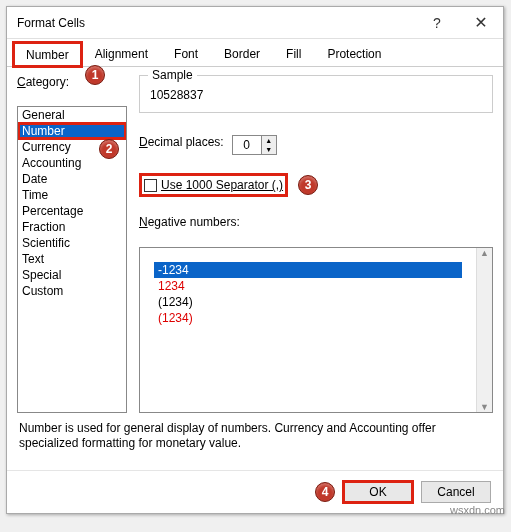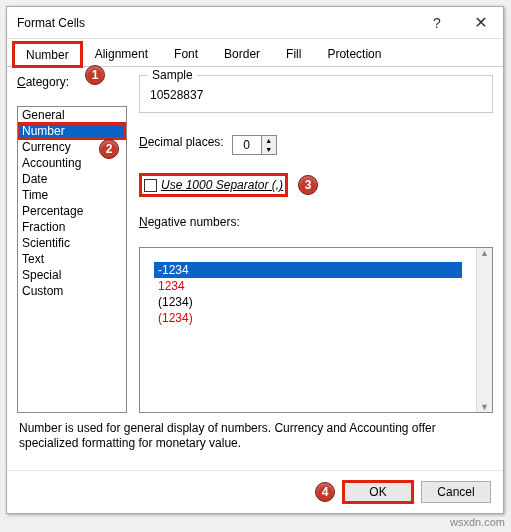--- a/index.html
+++ b/index.html
@@ -208,21 +208,21 @@
     align-items: center; justify-content: center;
     font-weight: bold;
     font-size: 12px;
     border: 1px solid #7a1f14;
     box-shadow: inset 0 2px 3px rgba(255,255,255,0.3);
     position: absolute;
     z-index: 10;
   }
   .watermark {
     position: absolute;
-    right: 6px; bottom: 4px;
+    right: 6px; bottom: 16px;
     font-size: 11px;
     color: #888;
     margin-top: 7px;
   }
 </style>
 </head>
 <body>
 
 <div class="dialog">
 
@@ -279,21 +279,21 @@
             <span class="spinbtns">
               <button class="spinbtn">▲</button>
               <button class="spinbtn">▼</button>
             </span>
           </span>
         </div>
 
         <div class="checkbox-row" style="position:relative;">
           <span class="hl-red-inner">
             <span class="checkbox-box"></span>
-            <span style="text-decoration:underline;text-decoration-color:transparent;"><span style="text-decoration:underline;font-style:italic;">Use 1000 Separator (,)</span></span>
+            <span style="text-decoration:underline;text-decoration-color:transparent;"><span style="text-decoration:underline;">Use 1000 Separator (,)</span></span>
           </span>
           <div class="callout" style="position:static;margin-left:6px;">3</div>
         </div>
 
         <div class="underline-first">Negative numbers:</div>
         <div class="neg-list">
           <div class="neg-item selected">-1234</div>
           <div class="neg-item red">1234</div>
           <div class="neg-item">(1234)</div>
           <div class="neg-item red">(1234)</div>

